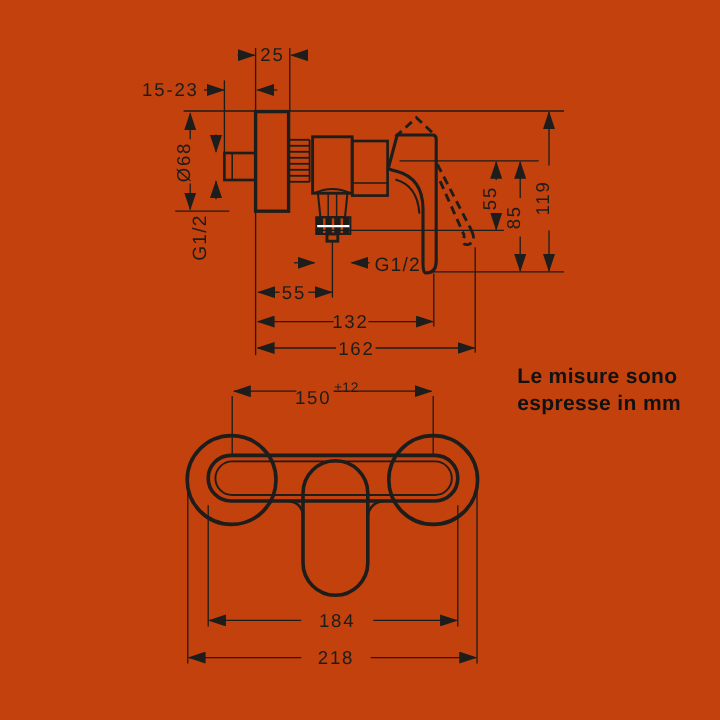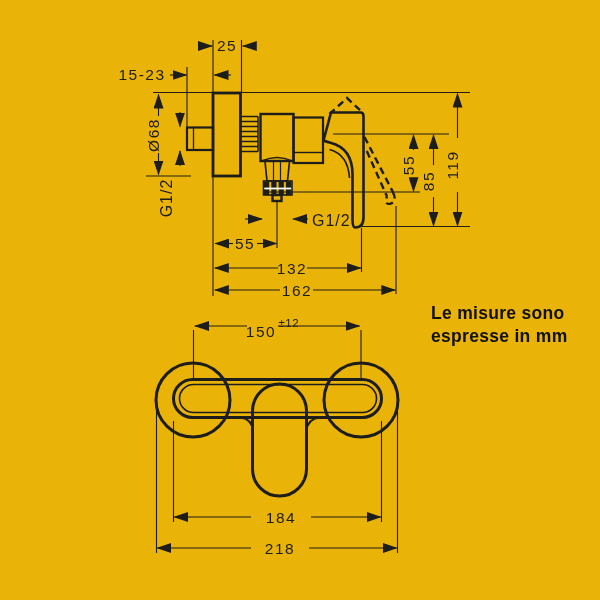--- a/index.html
+++ b/index.html
@@ -1,16 +1,16 @@
 <!DOCTYPE html>
 <html><head>
 <meta charset="utf-8">
 <style>
   html,body{margin:0;padding:0;background:#ffffff;}
-  .canvas{position:relative;width:600px;height:600px;background:#eab308;overflow:hidden;
+  .canvas{position:relative;width:600px;height:600px;background:#c2410c;overflow:hidden;
           font-family:"Liberation Sans", sans-serif;}
   svg{display:block;}
   .ink{stroke:#1d1d1b;fill:none;}
   .thin{stroke-width:1.1;}
   .dim-text{font-family:"Liberation Sans", sans-serif;font-size:15.5px;fill:#1d1d1b;
             letter-spacing:1.5px;}
   .dim-text-sm{font-family:"Liberation Sans", sans-serif;font-size:11.5px;fill:#1d1d1b;
             letter-spacing:0.5px;}
   .thread-text{font-family:"Liberation Sans", sans-serif;font-size:16px;fill:#1d1d1b;
             letter-spacing:1px;}

